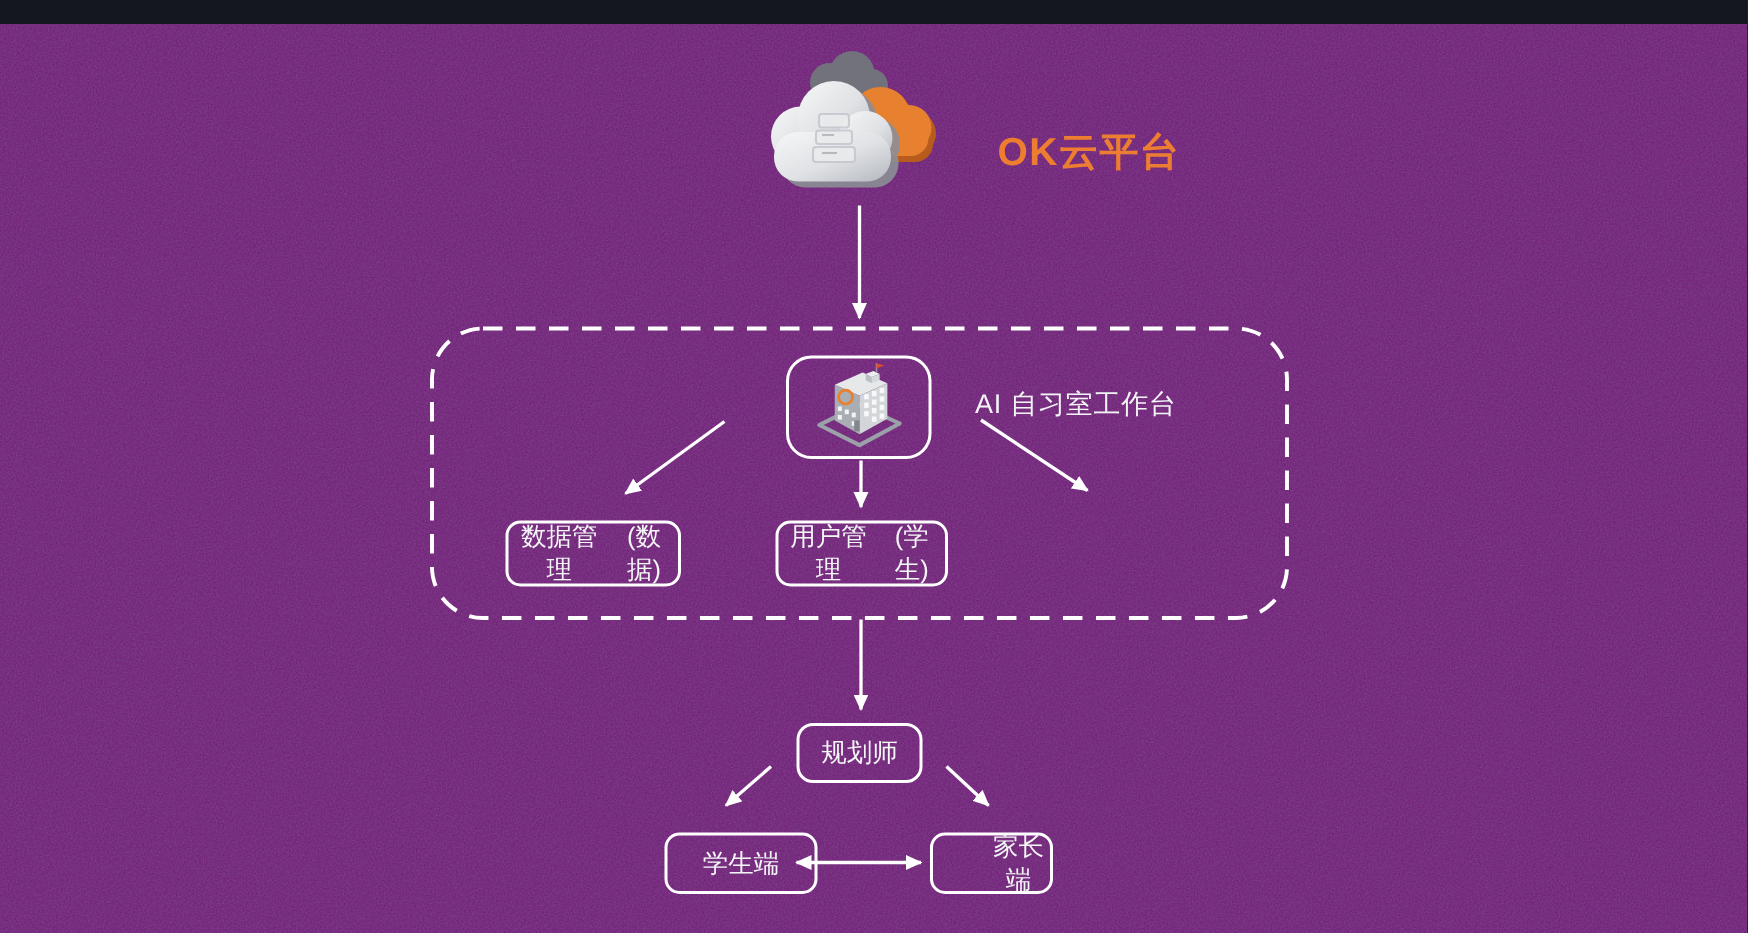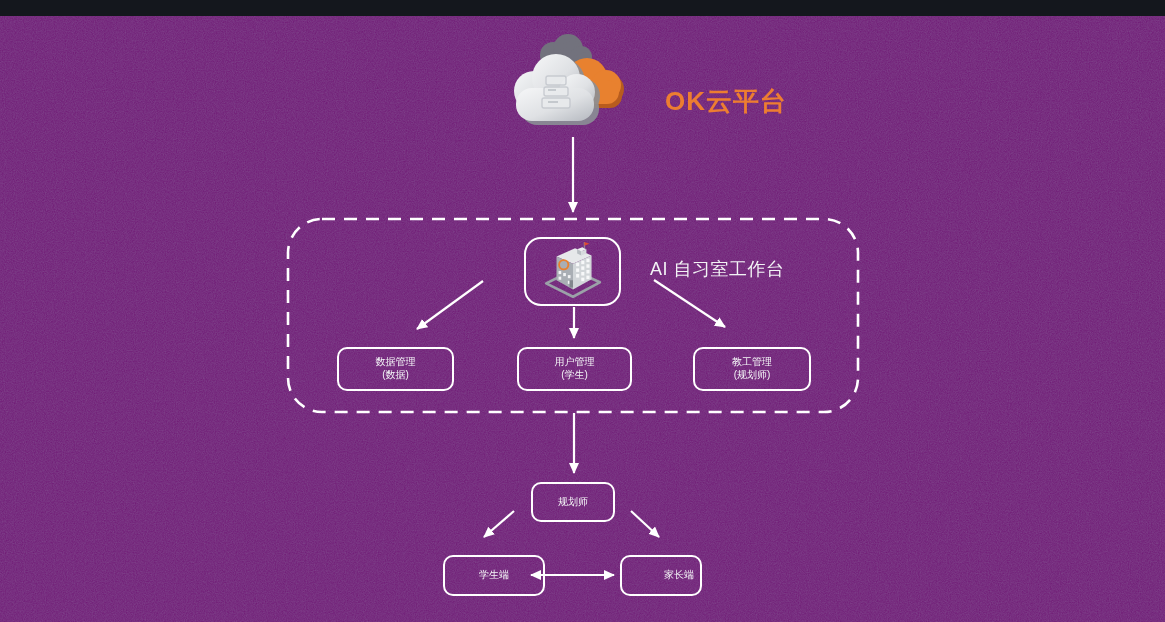--- a/index.html
+++ b/index.html
@@ -7,40 +7,40 @@
     position:relative;width:1165px;height:622px;overflow:hidden;
     background:#701a75;
     font-family:"Liberation Sans",sans-serif;
     margin-top:16px;
   }
   .noise-layer{position:absolute;left:0;top:0;width:100%;height:100%;z-index:1;pointer-events:none;}
   .connectors{position:absolute;left:0;top:0;width:100%;height:100%;z-index:2;}
   .node{
     position:absolute;z-index:3;
     border:2.5px solid #ffffff;border-radius:10px;
-    color:#f4f5f7;display:flex;flex-direction:column;
+    color:#f4f5f7;display:flex;flex-direction:row;
     align-items:center;justify-content:center;
-    font-size:10px;line-height:1.28;text-align:center;
+    font-size:17px;line-height:1.28;text-align:center;
     background:transparent;box-sizing:border-box;
   }
   .icon-box{border-radius:17px;}
   .page-title{
     position:absolute;left:665px;top:68px;z-index:3;
     color:#ed7d31;font-size:26px;font-weight:700;letter-spacing:1px;
   }
   .workbench-label{
     position:absolute;left:650px;top:241px;z-index:3;
     color:#f2f3f5;font-size:18px;letter-spacing:0.5px;
   }
   .cloud-wrap{position:absolute;left:503px;top:12px;width:132px;height:112px;z-index:3;}
   .box-data   {left:337px;top:331px;width:117px;height:44px;}
   .box-user   {left:517px;top:331px;width:115px;height:44px;justify-content:center;}
   .box-staff  {left:693px;top:331px;width:118px;height:44px;}
   .box-build  {left:524px;top:221px;width:97px;height:69px;}
-  .box-planner{left:531px;top:466px;width:84px;height:40px;}
+  .box-planner{left:531px;top:466px;width:84px;height:40px;border-radius:11px;}
   .box-student{left:443px;top:539px;width:102px;height:41px;}
   .box-parent {left:620px;top:539px;width:82px;height:41px;padding-left:36px;}
 </style>
 </head>
 <body>
 
 <div class="canvas">
 
   <svg class="noise-layer" width="1165" height="622">
     <defs>
@@ -175,24 +175,20 @@
   <div class="workbench-label">AI 自习室工作台</div>
 
   <div class="node box-data">
     <span>数据管理</span>
     <span>(数据)</span>
   </div>
   <div class="node box-user">
     <span>用户管理</span>
     <span>(学生)</span>
   </div>
-  <div class="node box-staff">
-    <span>教工管理</span>
-    <span>(规划师)</span>
-  </div>
 
   <div class="node box-planner">
     <span>规划师</span>
   </div>
   <div class="node box-student">
     <span>学生端</span>
   </div>
   <div class="node box-parent">
     <span>家长端</span>
   </div>

